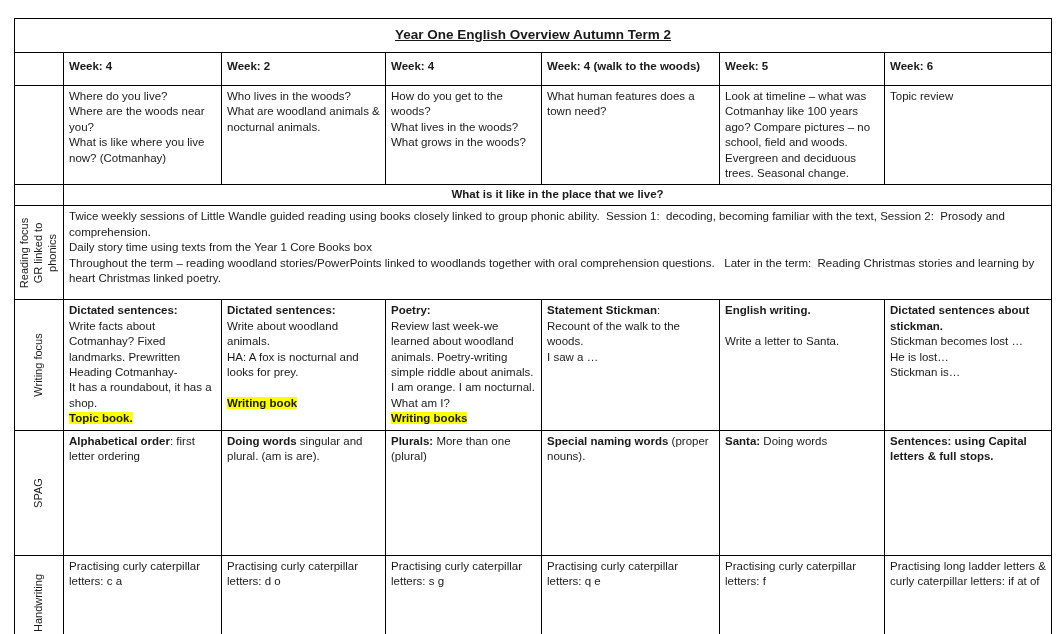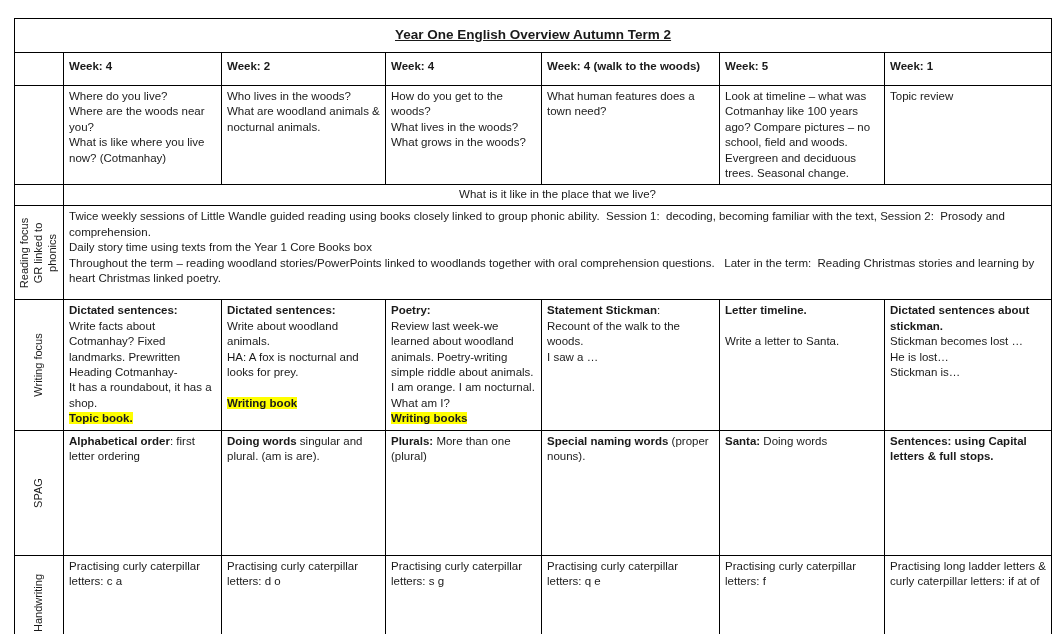--- a/index.html
+++ b/index.html
@@ -41,21 +41,21 @@
     font-size: 13.5px;
     font-weight: 600;
     padding: 7px 4px;
     white-space: normal;
   }
   td.title-cell span { text-decoration: underline; }
   .b, td.week-h { font-weight: bold; }
   td.week-h { padding-top: 6px; }
   td.bigq {
     text-align: center;
-    font-weight: 400;
+    font-weight: 700;
     padding: 2px 4px;
   }
   .hl { background: var(--hl, #ffff00); }
   td.vcell { position: relative; padding: 0; }
   .vlabel {
     position: absolute;
     top: 50%;
     left: 50%;
     transform: translate(-50%, -50%) rotate(-90deg);
     text-align: center;
@@ -89,21 +89,21 @@
       <td class="title-cell" colspan="7"><span>Year One English Overview Autumn Term 2</span></td>
     </tr>
 
     <tr style="height:33px">
       <td></td>
       <td class="week-h">Week: 4</td>
       <td class="week-h">Week: 2</td>
       <td class="week-h">Week: 4</td>
       <td class="week-h">Week: 4 (walk to the woods)</td>
       <td class="week-h">Week: 5</td>
-      <td class="week-h">Week: 1</td>
+      <td class="week-h">Week: 6</td>
     </tr>
 
     <tr style="height:99px">
       <td></td>
       <td>Where do you live?
 Where are the woods near you?
 What is like where you live now? (Cotmanhay)</td>
       <td>Who lives in the woods?
 What are woodland animals &amp; nocturnal animals.</td>
       <td>How do you get to the woods?
@@ -143,21 +143,21 @@
 
 </span><span class="b hl">Writing book</span></td>
       <td><span class="b">Poetry:</span><span>
 Review last week-we learned about woodland animals. Poetry-writing simple riddle about animals.
 I am orange. I am nocturnal.
 What am I?
 </span><span class="b hl">Writing books</span></td>
       <td><span class="b">Statement Stickman</span><span>:
 Recount of the walk to the woods.
 I saw a …</span></td>
-      <td><span class="b">Letter timeline.</span><span>
+      <td><span class="b">English writing.</span><span>
 
 Write a letter to Santa.</span></td>
       <td><span class="b">Dictated sentences about stickman.</span><span>
 Stickman becomes lost …
 He is lost…
 Stickman is…</span></td>
     </tr>
 
     <tr style="height:125px">
       <td class="vcell">

